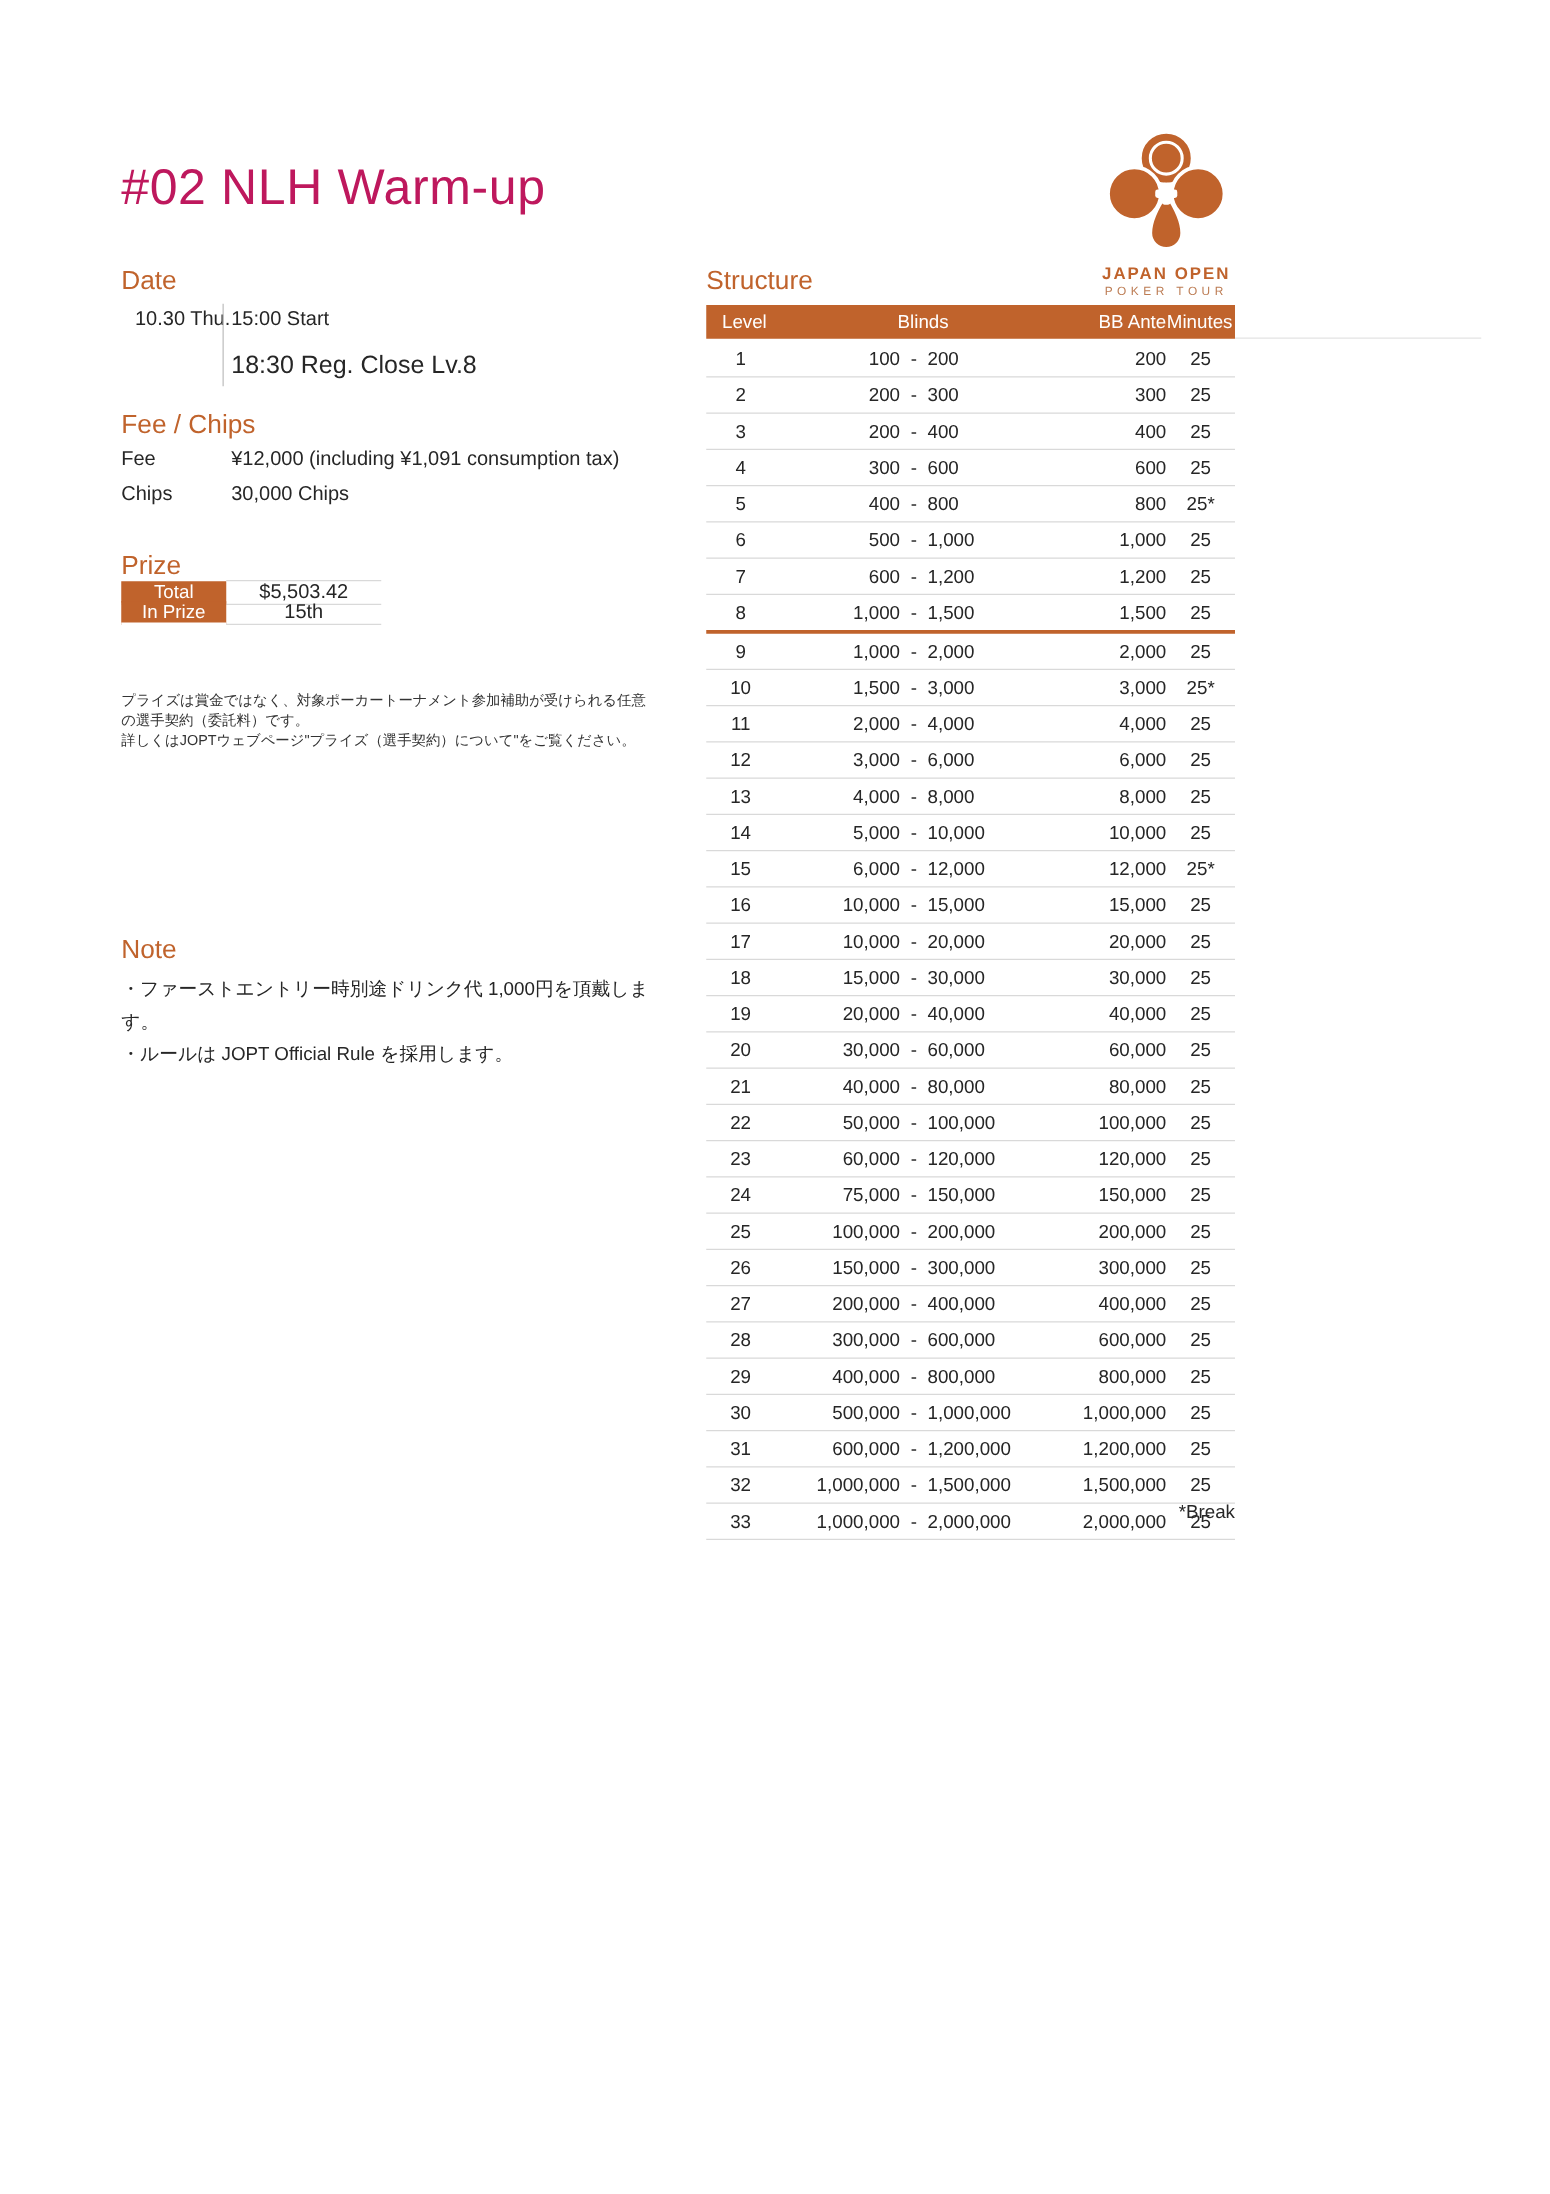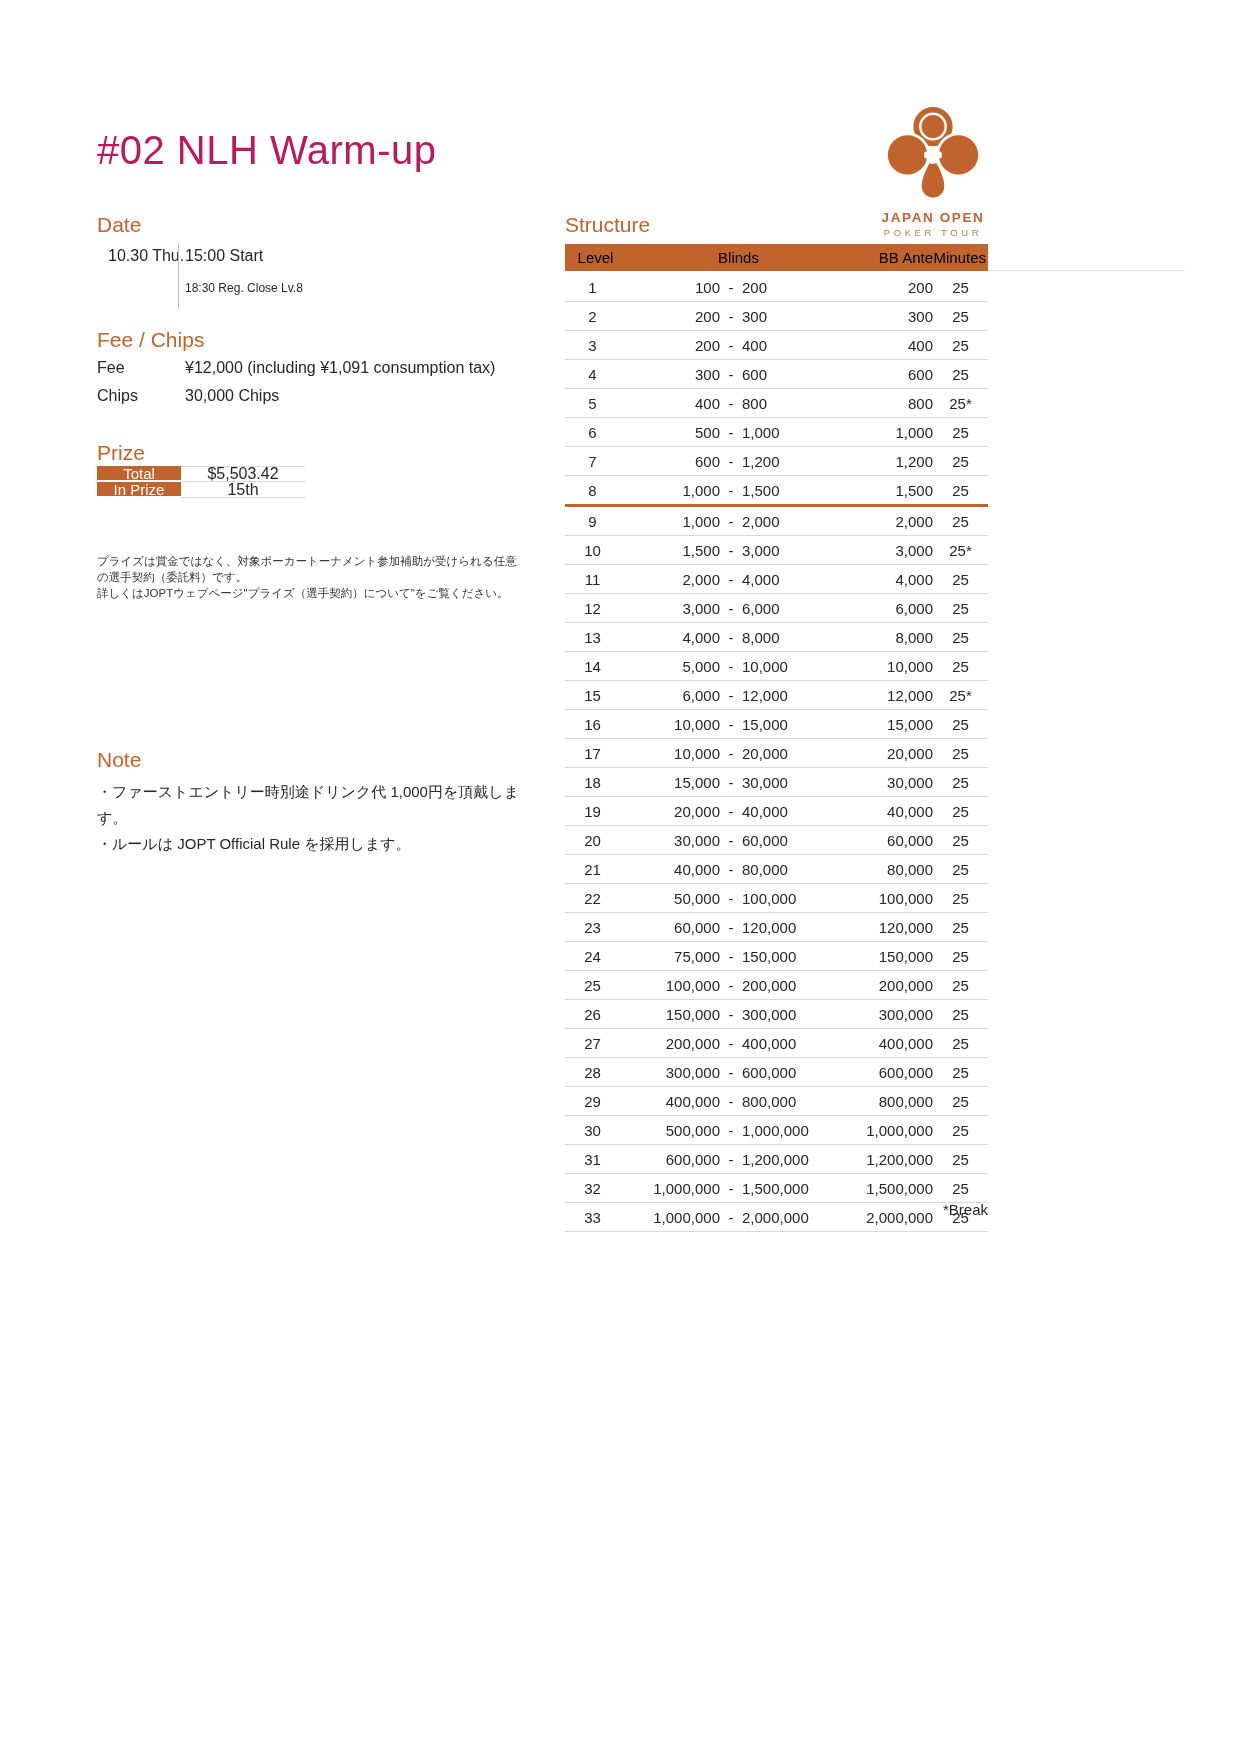--- a/index.html
+++ b/index.html
@@ -8,37 +8,37 @@
     font-family:"Liberation Sans","DejaVu Sans",sans-serif;
     color:#262626;
   }
   .abs{position:absolute;}
   .page-title{left:97px;top:128px;font-size:40px;letter-spacing:.5px;color:#be185d;}
   .sec-head{font-size:21px;color:#C0632C;}
   
   .date-day{left:108px;top:247px;font-size:16px;}
   .date-divider{left:178px;top:243px;width:1px;height:66px;background:#BFBFBF;}
   .date-time-1{left:185px;top:247px;font-size:16px;}
-  .date-time-2{left:185px;top:281px;font-size:12px;}
+  .date-time-2{left:185px;top:281px;font-size:20px;}
   
   .kv-label{font-size:16px;}
   .kv-value{font-size:16px;}
   
   .prize-table{left:97px;top:466px;width:208px;}
-  .prize-row{display:flex;height:16px;}
+  .prize-row{display:flex;height:16px;align-items:center;}
   .prize-label{width:84px;background:#C0632C;color:#ffffff;display:flex;align-items:center;justify-content:center;font-size:15px;border-bottom:2px solid #ffffff;}
   .prize-value{width:124px;display:flex;align-items:center;justify-content:center;font-size:16px;border-top:1px solid #D9D9D9;border-bottom:1px solid #D9D9D9;}
   .prize-row:last-child .prize-value{border-top:none;}
   
   .disclaimer{left:97px;top:553px;width:424px;font-size:11.5px;line-height:16px;color:#333333;}
   
   .note-items{left:97px;top:779px;width:440px;font-size:15px;line-height:26px;}
   
   .structure-table{left:565px;top:244px;width:423px;}
-  .shead{display:flex;background:#C0632C;color:#000000;height:27px;align-items:center;font-size:15px;}
+  .shead{display:flex;background:#C0632C;color:#ffffff;height:27px;align-items:center;font-size:15px;}
   .srow{display:flex;height:28px;align-items:center;font-size:15px;border-bottom:1px solid #D9D9D9;}
   .srow.reg-close{border-bottom:3px solid #C0632C;}
   .c-level{width:55px;text-align:center;}
   .c-sb{width:100px;text-align:right;}
   .c-dash{width:22px;text-align:center;}
   .c-bb{width:115px;text-align:left;}
   .c-ante{width:76px;text-align:right;padding-right:0;box-sizing:border-box;}
   .c-ante{width:76px;text-align:right;}
   .c-min{width:55px;text-align:center;}
   .shead .h-level{width:55px;text-align:center;padding-left:6px;box-sizing:border-box;}

